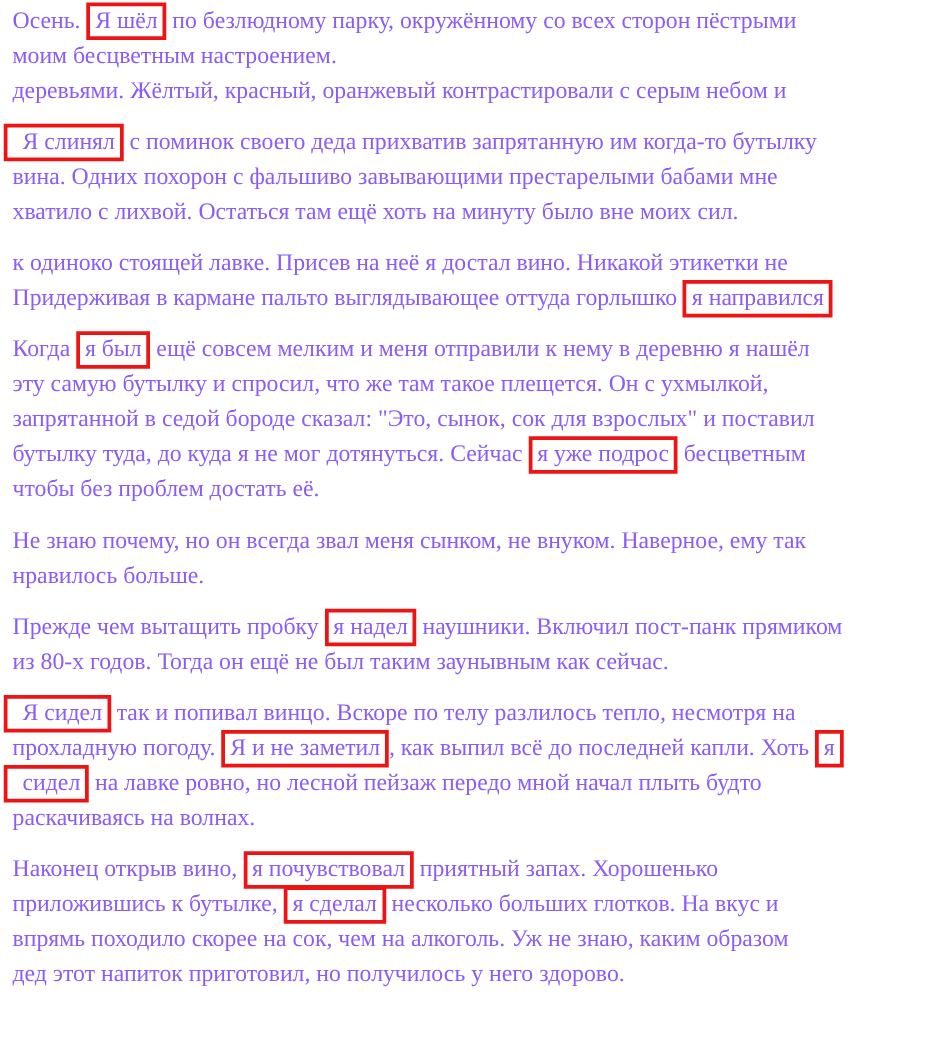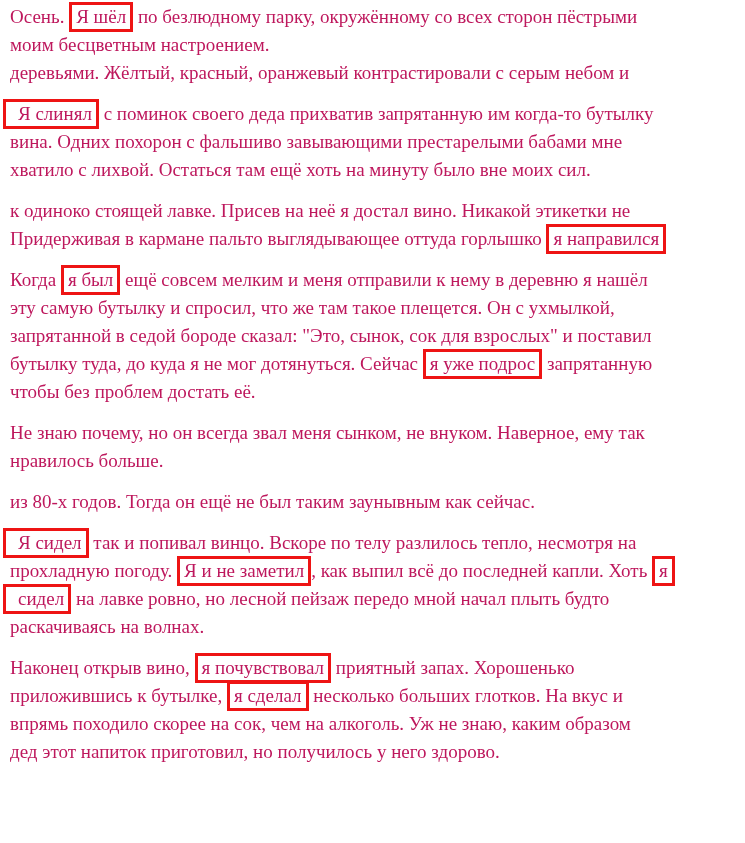--- a/index.html
+++ b/index.html
@@ -9,21 +9,21 @@
   body {
     width: 745px;
     height: 843px;
     background: #ffffff;
     overflow: hidden;
   }
   .doc {
     padding: 3px 8px 0 10px;
     font-family: "Liberation Serif", "DejaVu Serif", serif;
     font-size: 19px;
-    color: #be185d;
+    color: #8b5cf6;
   }
   .para {
     margin: 0 0 13px 0;
   }
   .line {
     line-height: 28px;
     white-space: pre;
   }
   .hl {
     border: 3px solid #ee1414;
@@ -51,28 +51,29 @@
         <div class="line"><span>хватило с лихвой. Остаться там ещё хоть на минуту было вне моих сил.</span></div>
       </div>
       <div class="para">
         <div class="line"><span>к одиноко стоящей лавке. Присев на неё я достал вино. Никакой этикетки не</span></div>
         <div class="line"><span>Придерживая в кармане пальто выглядывающее оттуда горлышко </span><span class="hl">я направился</span></div>
       </div>
       <div class="para">
         <div class="line"><span>Когда </span><span class="hl">я был</span><span> ещё совсем мелким и меня отправили к нему в деревню я нашёл</span></div>
         <div class="line"><span>эту самую бутылку и спросил, что же там такое плещется. Он с ухмылкой,</span></div>
         <div class="line"><span>запрятанной в седой бороде сказал: "Это, сынок, сок для взрослых" и поставил</span></div>
-        <div class="line"><span>бутылку туда, до куда я не мог дотянуться. Сейчас </span><span class="hl">я уже подрос</span><span> запрятанную</span></div>
+        <div class="line"><span>бутылку туда, до куда я не мог дотянуться. Сейчас </span><span class="hl">я уже подрос</span><span> бесцветным</span></div>
         <div class="line"><span>чтобы без проблем достать её.</span></div>
       </div>
       <div class="para">
         <div class="line"><span>Не знаю почему, но он всегда звал меня сынком, не внуком. Наверное, ему так</span></div>
         <div class="line"><span>нравилось больше.</span></div>
       </div>
       <div class="para">
+        <div class="line"><span>Прежде чем вытащить пробку </span><span class="hl">я надел</span><span> наушники. Включил пост-панк прямиком</span></div>
         <div class="line"><span>из 80-х годов. Тогда он ещё не был таким заунывным как сейчас.</span></div>
       </div>
       <div class="para">
         <div class="line"><span class="hl">Я сидел</span><span> так и попивал винцо. Вскоре по телу разлилось тепло, несмотря на</span></div>
         <div class="line"><span>прохладную погоду. </span><span class="hl">Я и не заметил</span><span>, как выпил всё до последней капли. Хоть </span><span class="hl">я</span></div>
         <div class="line"><span class="hl">сидел</span><span> на лавке ровно, но лесной пейзаж передо мной начал плыть будто</span></div>
         <div class="line"><span>раскачиваясь на волнах.</span></div>
       </div>
       <div class="para">
         <div class="line"><span>Наконец открыв вино, </span><span class="hl">я почувствовал</span><span> приятный запах. Хорошенько</span></div>

